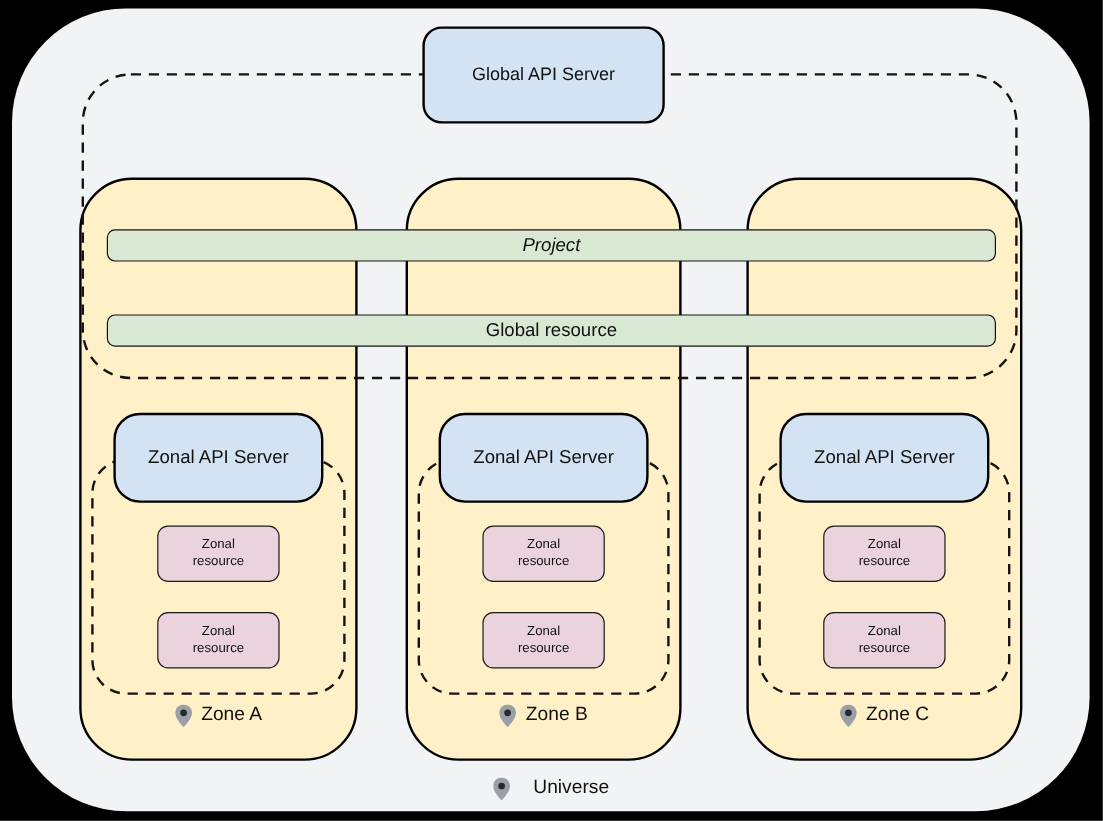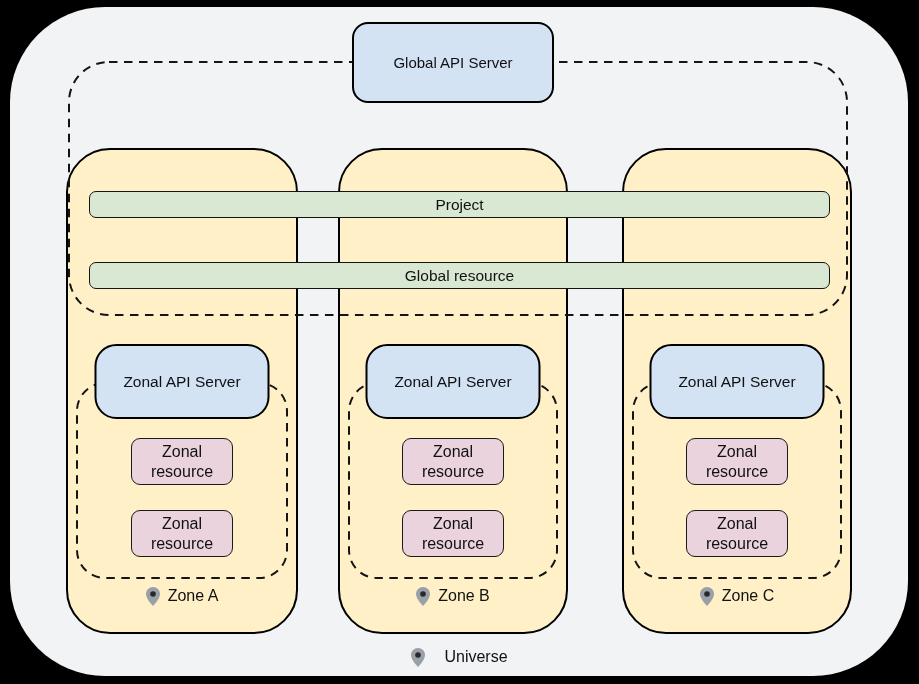--- a/index.html
+++ b/index.html
@@ -23,42 +23,42 @@
   .pos-b{left:338px;width:230px;}
   .pos-c{left:622px;width:230px;}
   
   .bar{
     position:absolute;left:89px;width:741px;height:27px;
     background:#d9e8d3;border:1.7px solid #141414;border-radius:7px;
     box-sizing:border-box;
     display:flex;align-items:center;justify-content:center;
     font-size:15.5px;
   }
-  .bar-project{top:191px;}
+  .bar-project{top:191px;font-style:italic;}
   .bar-global-resource{top:250px;margin-top:12px;}
   
   .dash-layer{position:absolute;left:0;top:0;pointer-events:none;}
   .dash-layer rect{fill:none;stroke:#141414;stroke-width:2;stroke-dasharray:8.5 6.5;}
   
   .zone-items{position:absolute;top:148px;height:486px;}
   .zonal-api{
     position:absolute;left:50%;transform:translateX(-50%);
     top:196px;width:175px;height:75px;
     background:#d3e3f4;border:2px solid #000;border-radius:22px;
     box-sizing:border-box;
     display:flex;align-items:center;justify-content:center;
     font-size:15.5px;
   }
   .resource{
     position:absolute;left:50%;transform:translateX(-50%);
     width:102px;height:47px;
     background:#ebd3de;border:1.5px solid #1a1a1a;border-radius:9px;
     box-sizing:border-box;
     display:flex;align-items:center;justify-content:center;
-    text-align:center;font-size:16px;line-height:1.22;
+    text-align:center;font-size:11px;line-height:1.22;
     white-space:pre-line;
   }
   .res-1{top:290px;}
   .res-2{top:362px;}
   .zone-label{
     position:absolute;left:0;right:0;top:434px;height:28px;
     display:flex;align-items:center;justify-content:center;gap:8px;
     font-size:16px;
   }
   .global-api{

